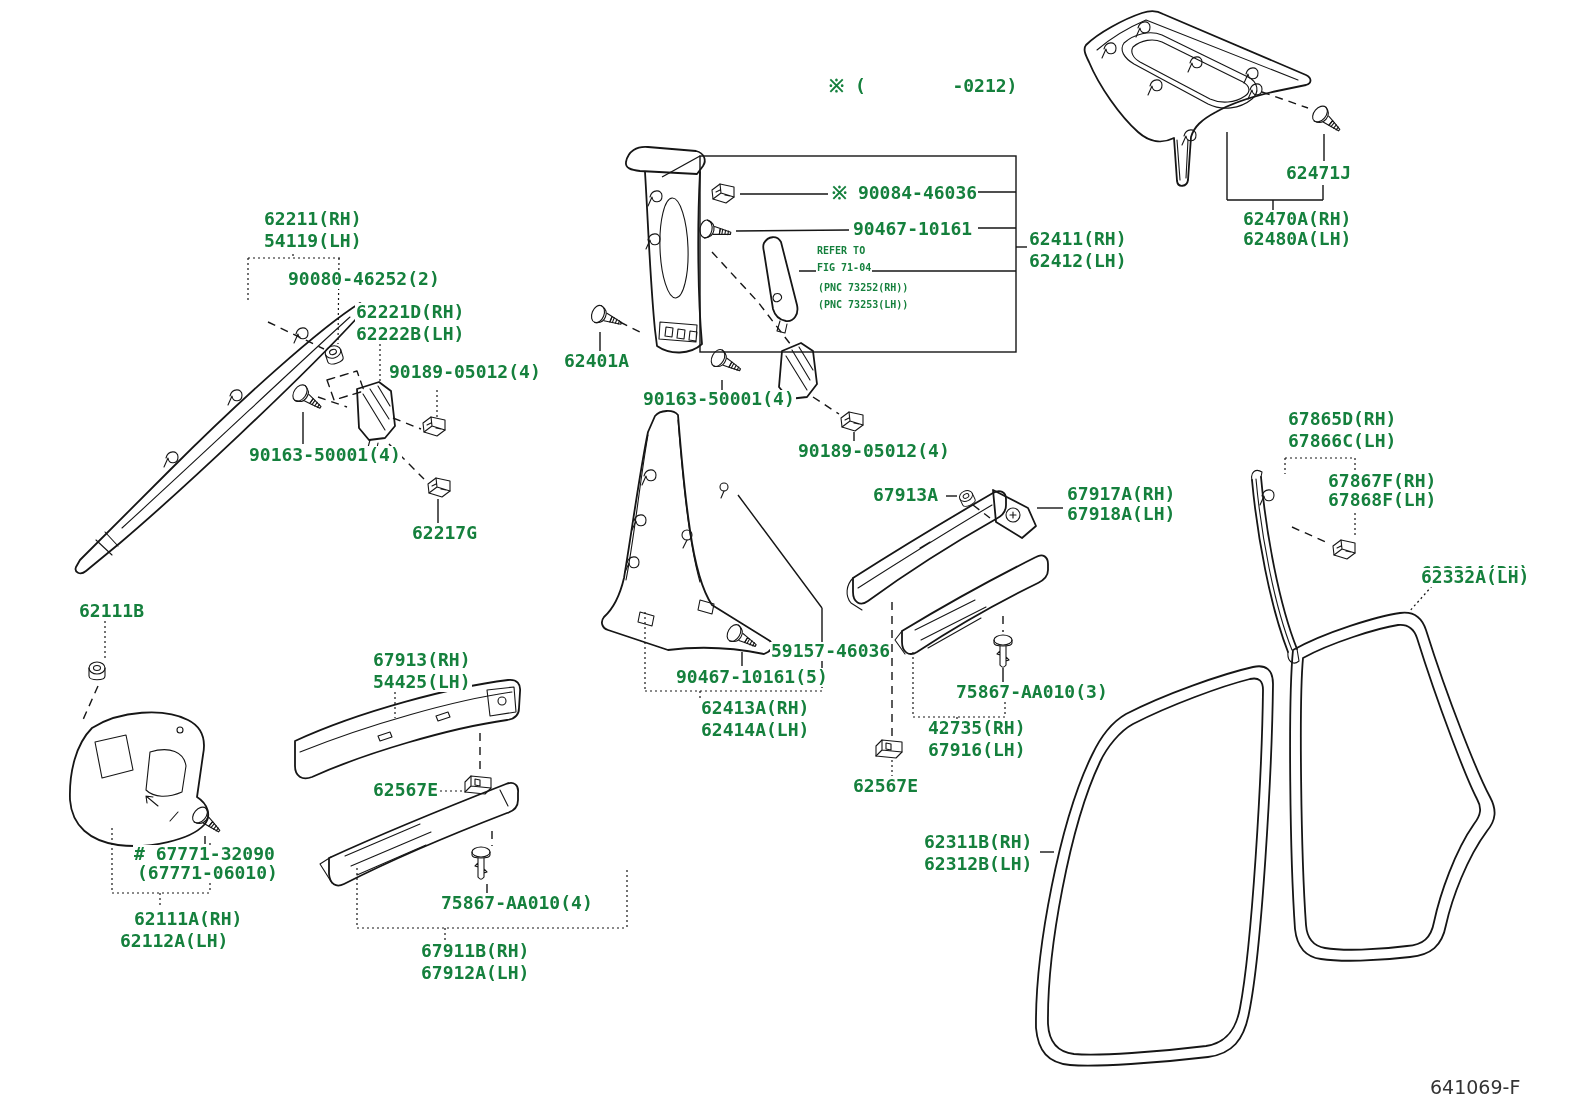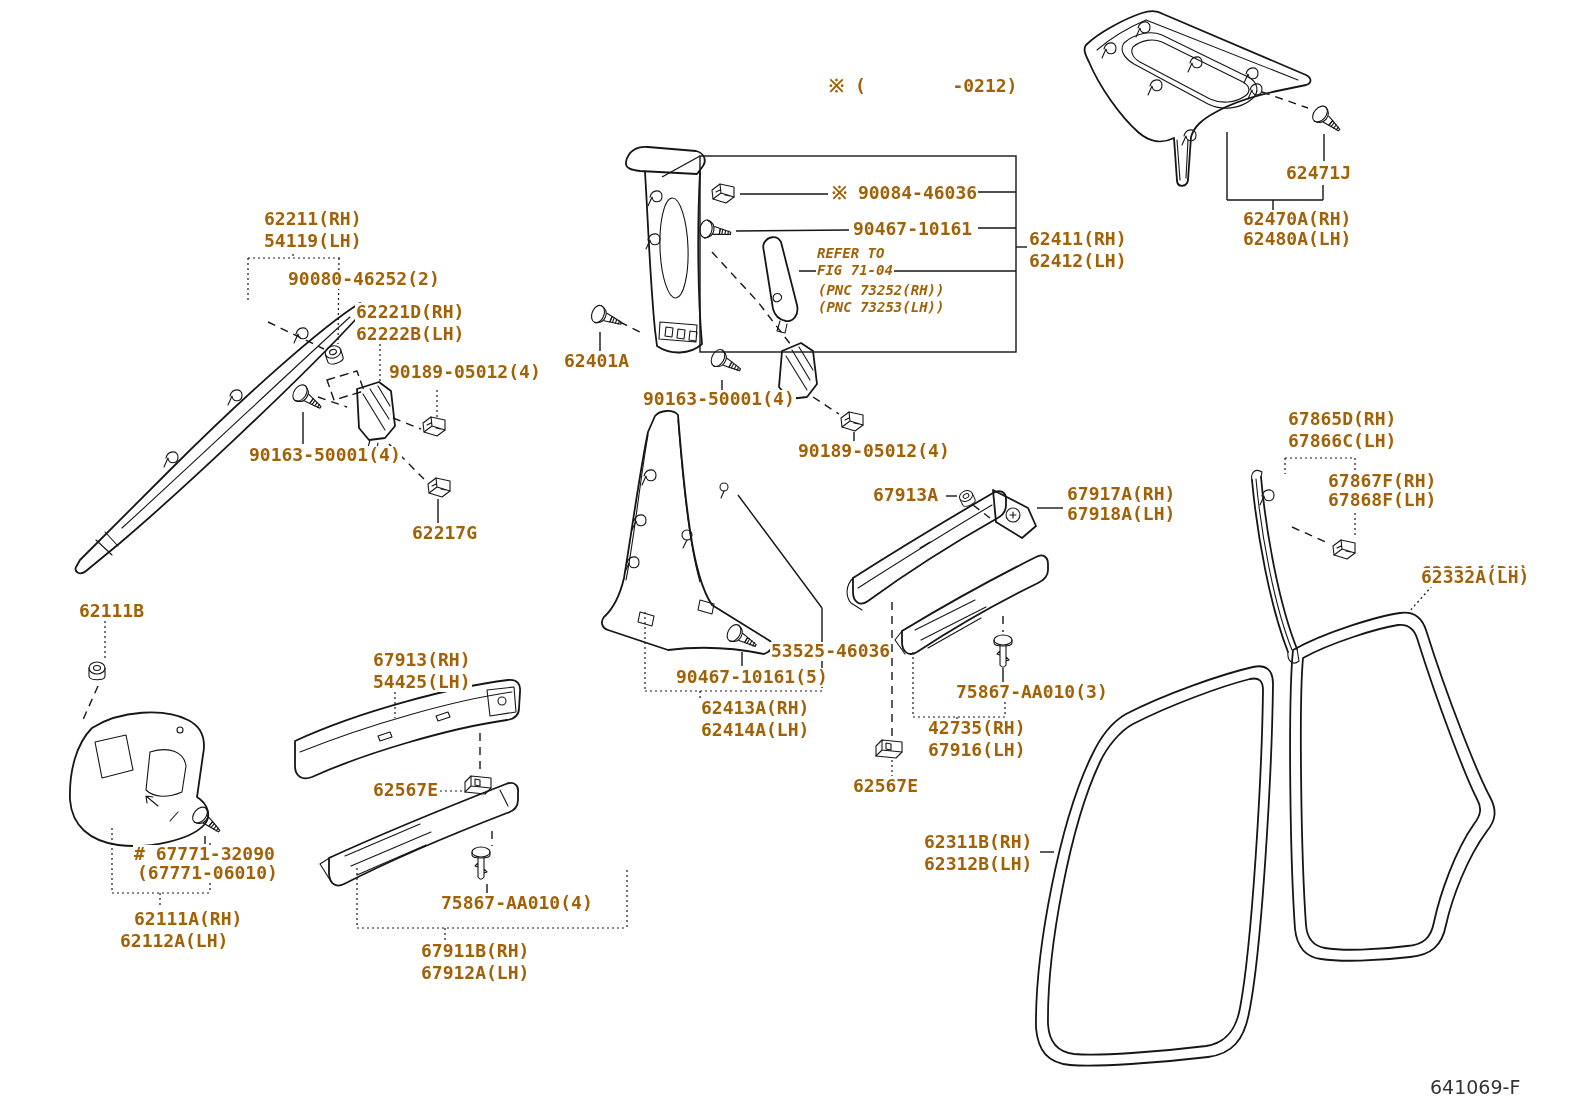--- a/index.html
+++ b/index.html
@@ -1,21 +1,21 @@
 <!DOCTYPE html>
 <html><head>
 <meta charset="utf-8">
 <style>
   html,body{margin:0;padding:0;background:#fff;}
   #canvas{position:relative;width:1592px;height:1099px;background:#fff;overflow:hidden;
           font-family:"DejaVu Sans Mono",monospace;}
   #art{position:absolute;left:0;top:0;}
-  .lbl{position:absolute;font:bold 18px "DejaVu Sans Mono",monospace;color:#a16207;
+  .lbl{position:absolute;font:bold 18px "DejaVu Sans Mono",monospace;color:#15803d;
        background:#fff;white-space:pre;line-height:1.05;padding:0 1px;}
-  .lbl-sm{font-size:14px;font-style:italic;}
+  .lbl-sm{font-size:10px;}
   .sheet{position:absolute;font:19px "DejaVu Sans",sans-serif;color:#333;background:#fff;}
   
   .p{stroke:#161616;stroke-width:1.8;fill:none;stroke-linecap:round;stroke-linejoin:round;}
   .t{stroke:#161616;stroke-width:1.1;fill:none;stroke-linecap:round;stroke-linejoin:round;}
   .ln{stroke:#161616;stroke-width:1.4;fill:none;}
   .dash{stroke:#161616;stroke-width:1.4;fill:none;stroke-dasharray:8 6;}
   .dot{stroke:#161616;stroke-width:1.2;fill:none;stroke-dasharray:2 3;}
 </style>
 </head>
 <body>
@@ -284,21 +284,21 @@
   <div class="lbl" style="left:372px;top:673px">54425(LH)</div>
   <div class="lbl" style="left:372px;top:781px">62567E</div>
   <div class="lbl" style="left:133px;top:845px"># 67771-32090</div>
   <div class="lbl" style="left:136px;top:864px">(67771-06010)</div>
   <div class="lbl" style="left:133px;top:910px">62111A(RH)</div>
   <div class="lbl" style="left:119px;top:932px">62112A(LH)</div>
   <div class="lbl" style="left:440px;top:894px">75867-AA010(4)</div>
   <div class="lbl" style="left:420px;top:942px">67911B(RH)</div>
   <div class="lbl" style="left:420px;top:964px">67912A(LH)</div>
 
-  <div class="lbl" style="left:770px;top:642px">53525-46036</div>
+  <div class="lbl" style="left:770px;top:642px">59157-46036</div>
   <div class="lbl" style="left:675px;top:668px">90467-10161(5)</div>
   <div class="lbl" style="left:700px;top:699px">62413A(RH)</div>
   <div class="lbl" style="left:700px;top:721px">62414A(LH)</div>
   <div class="lbl" style="left:955px;top:683px">75867-AA010(3)</div>
   <div class="lbl" style="left:927px;top:719px">42735(RH)</div>
   <div class="lbl" style="left:927px;top:741px">67916(LH)</div>
   <div class="lbl" style="left:852px;top:777px">62567E</div>
 
   <div class="lbl" style="left:923px;top:833px">62311B(RH)</div>
   <div class="lbl" style="left:923px;top:855px">62312B(LH)</div>

